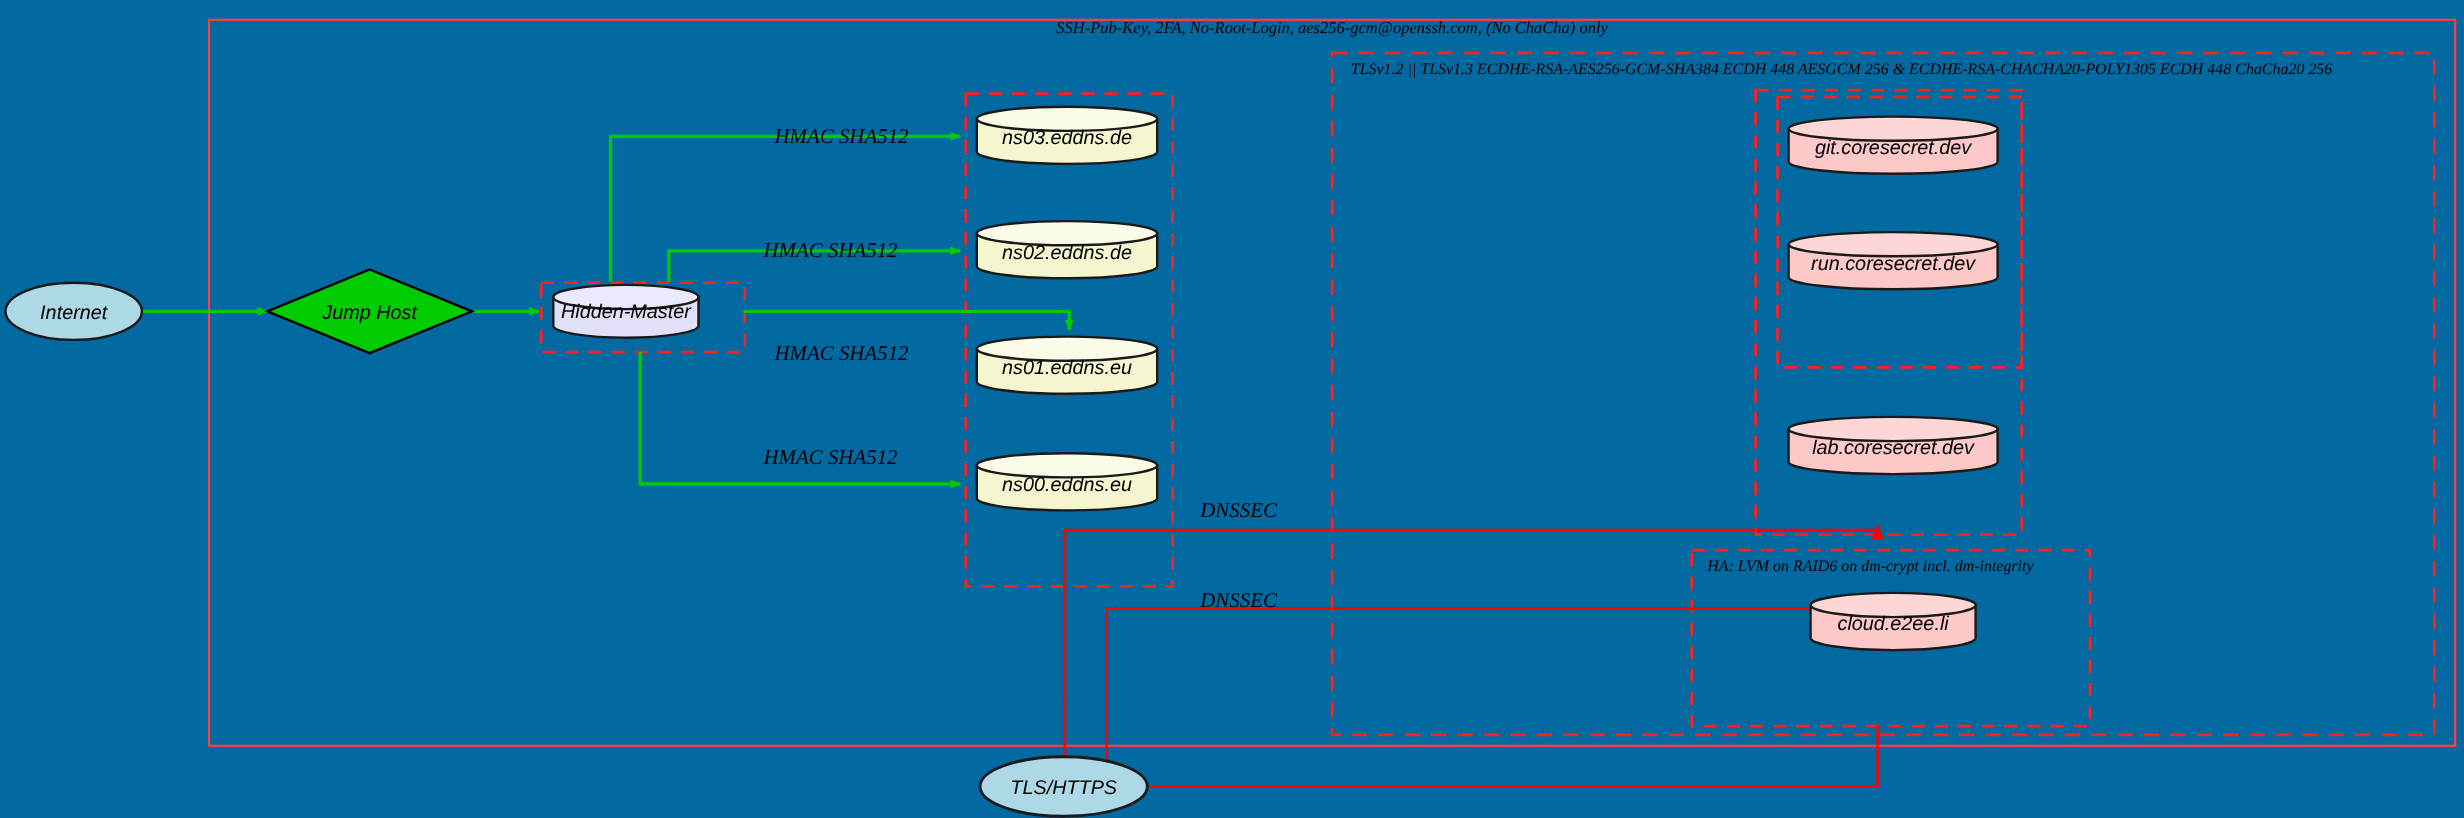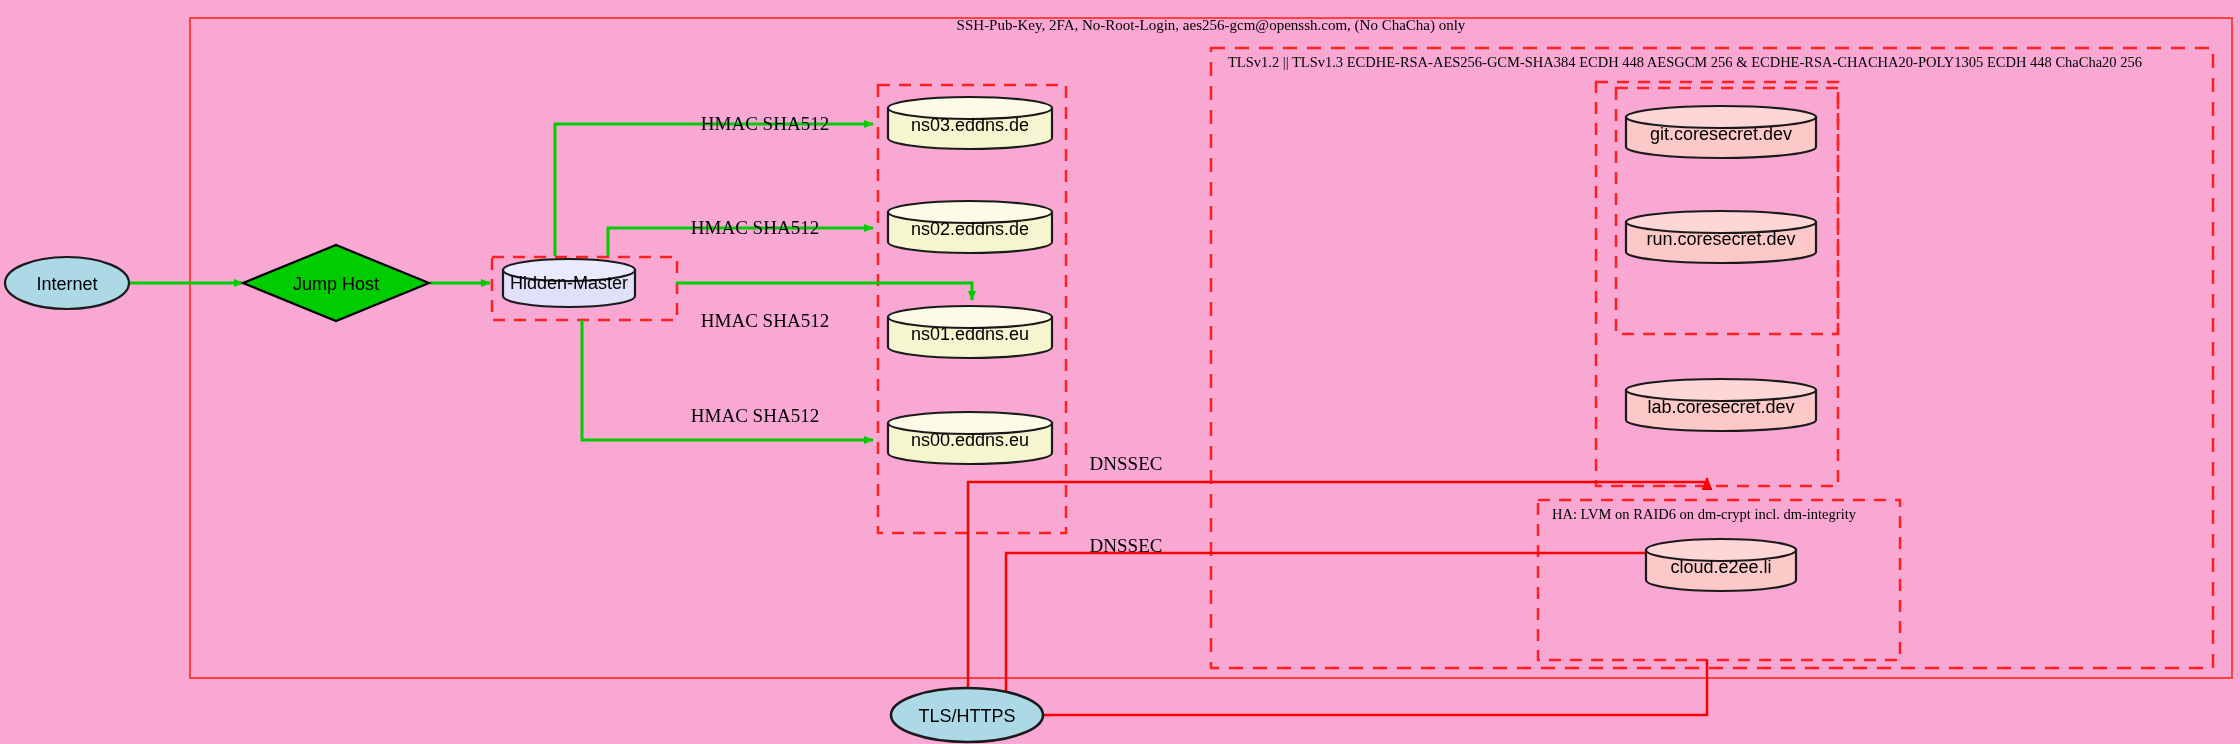--- a/index.html
+++ b/index.html
@@ -8,22 +8,23 @@
     padding: 0;
     background: #ffffff;
   }
   body {
     font-family: "Liberation Sans", sans-serif;
   }
   #canvas {
     position: relative;
     width: 2240px;
     height: 744px;
-    background: #f9a8d4;
+    background: #0369a1;
     overflow: hidden;
+    font-style: italic;
   }
   #canvas svg.layer {
     position: absolute;
     left: 0;
     top: 0;
     width: 2240px;
     height: 744px;
   }
   .serif-label {
     font-family: "Liberation Serif", serif;

